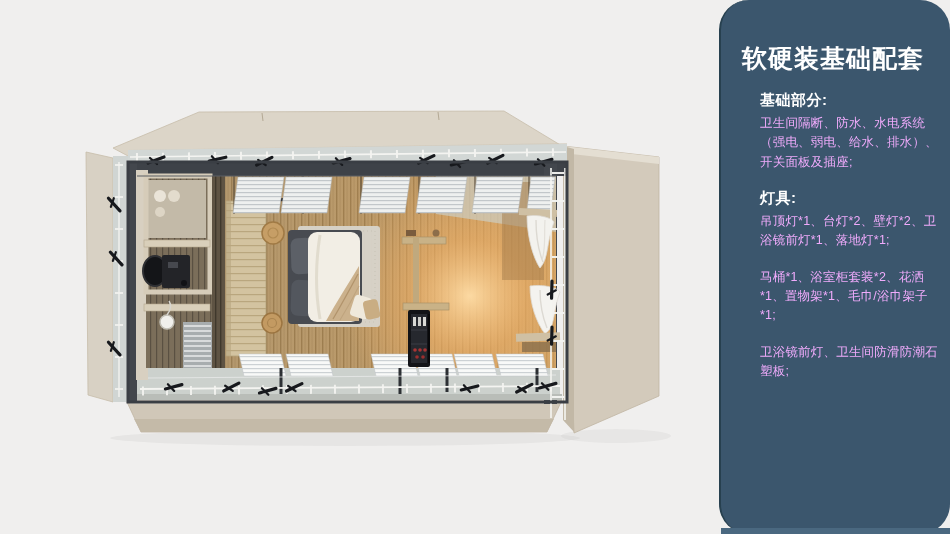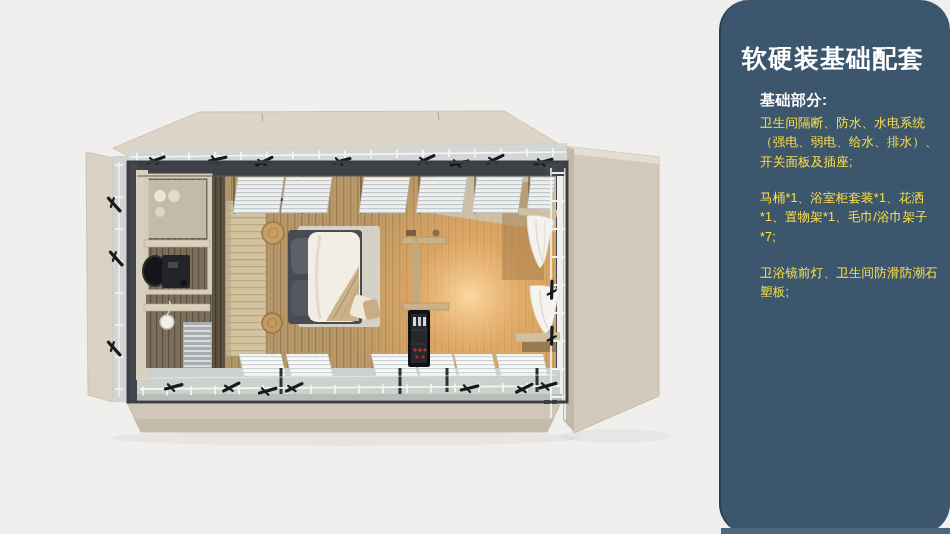--- a/index.html
+++ b/index.html
@@ -4,21 +4,21 @@
 <style>
   html,body{margin:0;padding:0;background:#e9e9e9;}
   .stage{position:relative;width:950px;height:534px;background:#f0efee;overflow:hidden;
          font-family:"Liberation Sans","DejaVu Sans",sans-serif;}
   .render-area{position:absolute;left:0;top:0;width:719px;height:534px;}
   .sidebar{position:absolute;left:719px;top:0;width:231px;height:534px;background:#3b566d;
            border-left:2px solid #27404f;box-sizing:border-box;color:#fff;border-radius:30px;}
   .sidebar h1{margin:44px 10px 18px 21px;font-size:25px;line-height:1.15;letter-spacing:1px;font-weight:700;}
   .spec{margin:0 12px 17px 39px;}
   .spec h2{margin:0 0 4px 0;font-size:15px;font-weight:700;letter-spacing:.5px;}
-  .spec p{margin:0;font-size:12.5px;line-height:1.55;letter-spacing:.2px;color:#fde047;width:178px;}
+  .spec p{margin:0;font-size:12.5px;line-height:1.55;letter-spacing:.2px;color:#f0abfc;width:178px;}
   .footer-strip{position:absolute;left:0;bottom:0;width:100%;height:6px;background:#4a6880;}
 </style>
 </head>
 <body>
 
 <div class="stage">
 
   <div class="render-area">
     <svg width="719" height="534" viewBox="0 0 719 534" xmlns="http://www.w3.org/2000/svg">
       <defs>
@@ -290,24 +290,26 @@
 
     <section class="spec">
       <h2>基础部分:</h2>
       <p>卫生间隔断、防水、水电系统（强电、弱电、给水、排水）、开关面板及插座;</p>
     </section>
 
     <section class="spec">
     </section>
 
     <section class="spec">
-    </section>
-
-    <section class="spec">
-      <p>马桶*1、浴室柜套装*1、花洒*1、置物架*1、毛巾/浴巾架子*7;</p>
+      <h2>灯具:</h2>
+      <p>吊顶灯*1、台灯*2、壁灯*2、卫浴镜前灯*1、落地灯*1;</p>
+    </section>
+
+    <section class="spec">
+      <p>马桶*1、浴室柜套装*2、花洒*1、置物架*1、毛巾/浴巾架子*1;</p>
     </section>
 
     <section class="spec">
       <p>卫浴镜前灯、卫生间防滑防潮石塑板;</p>
     </section>
 
     <div class="footer-strip"></div>
   </aside>
 
 </div>

